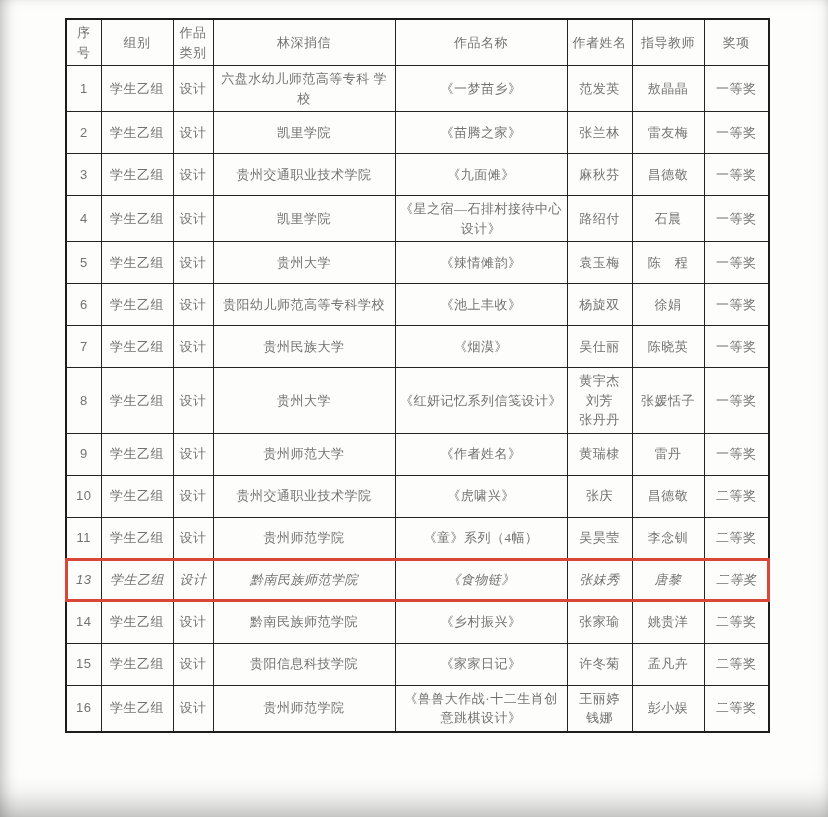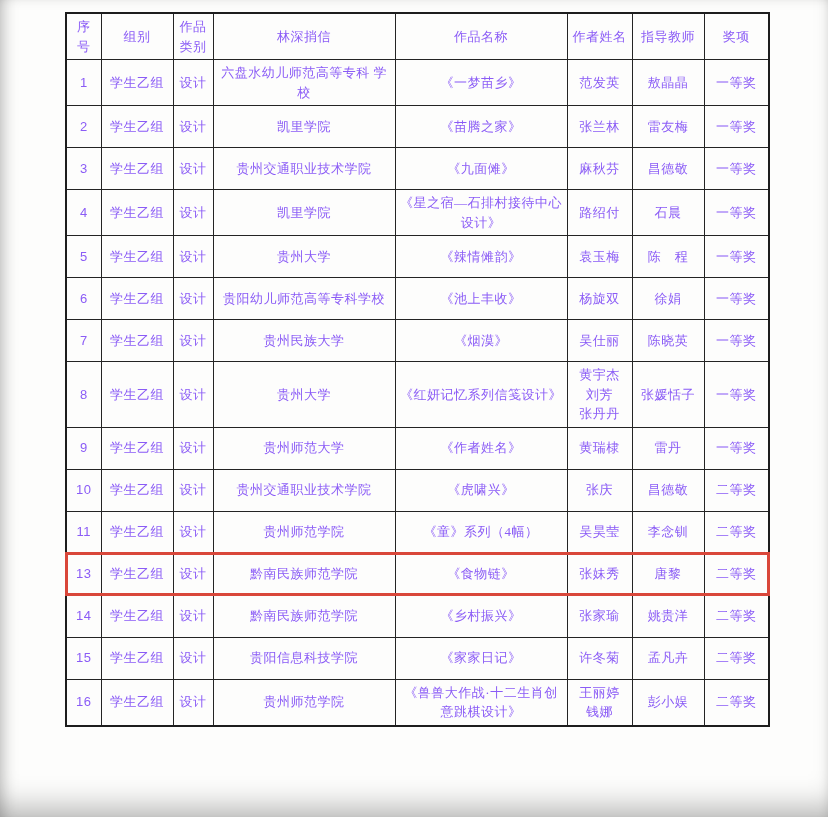--- a/index.html
+++ b/index.html
@@ -14,43 +14,43 @@
     width:828px;height:817px;
     background:#fdfdfc;
     box-shadow:
       inset 14px 0 16px -12px rgba(0,0,0,.25),
       inset -8px 0 12px -10px rgba(0,0,0,.15),
       inset 0 -26px 30px -16px rgba(0,0,0,.28),
       inset 0 10px 14px -12px rgba(0,0,0,.10);
   }
   table.award-table{
     position:absolute;
-    left:65px;top:12px;
+    left:65px;top:18px;
     width:703px;
     border-collapse:collapse;
     table-layout:fixed;
-    color:#8b5cf6;
+    color:#737373;
   }
   .award-table td,.award-table th{
     border:1.5px solid #242424;
     text-align:center;
     vertical-align:middle;
     padding:3px 4px;
     font-size:13px;
     font-weight:normal;
     line-height:1.5;
     white-space:pre-line;
     word-break:break-all;
     letter-spacing:.5px;
   }
   .award-table tr{height:42px;}
   .award-table thead tr{height:42px;}
   .award-table{border:2px solid #1d1d1d;}
   .cell-no{font-family:"Liberation Sans","DejaVu Sans",sans-serif;font-size:14px;letter-spacing:0;}
-  tr.hl{outline:3.5px solid var(--hl,#d9473a);outline-offset:-2px;}
+  tr.hl{outline:3.5px solid var(--hl,#d9473a);outline-offset:-2px;font-style:italic;}
 </style>
 </head>
 <body>
 
 <div class="page">
   <table class="award-table">
     <colgroup>
       <col style="width:35px">
         <col style="width:72px">
         <col style="width:40px">

